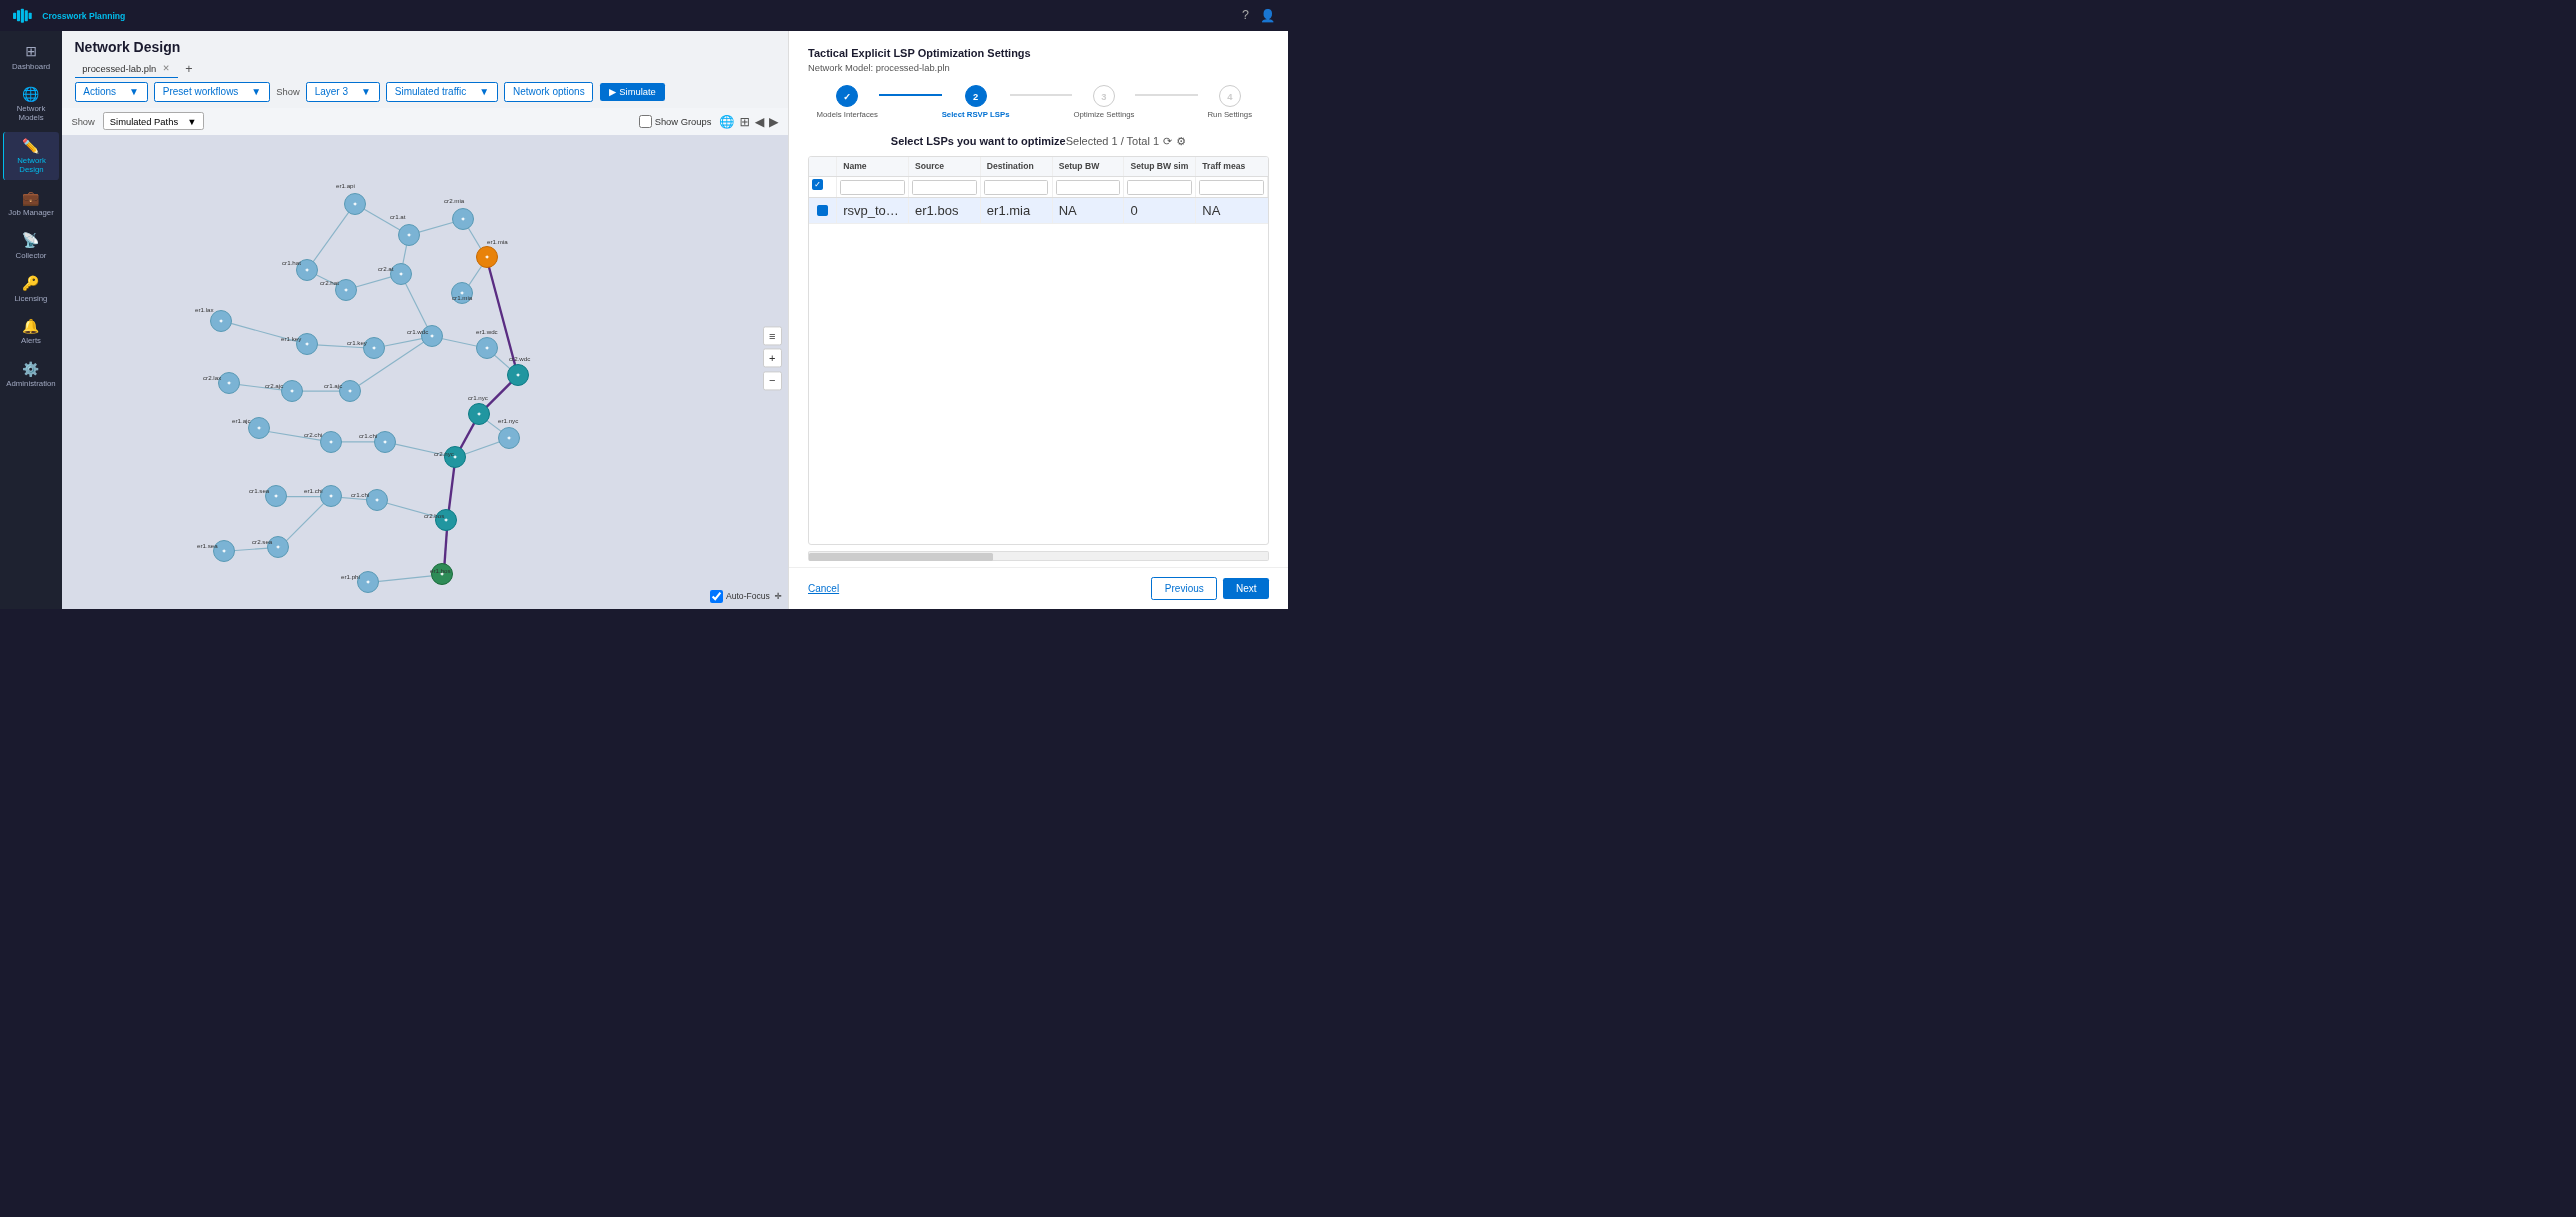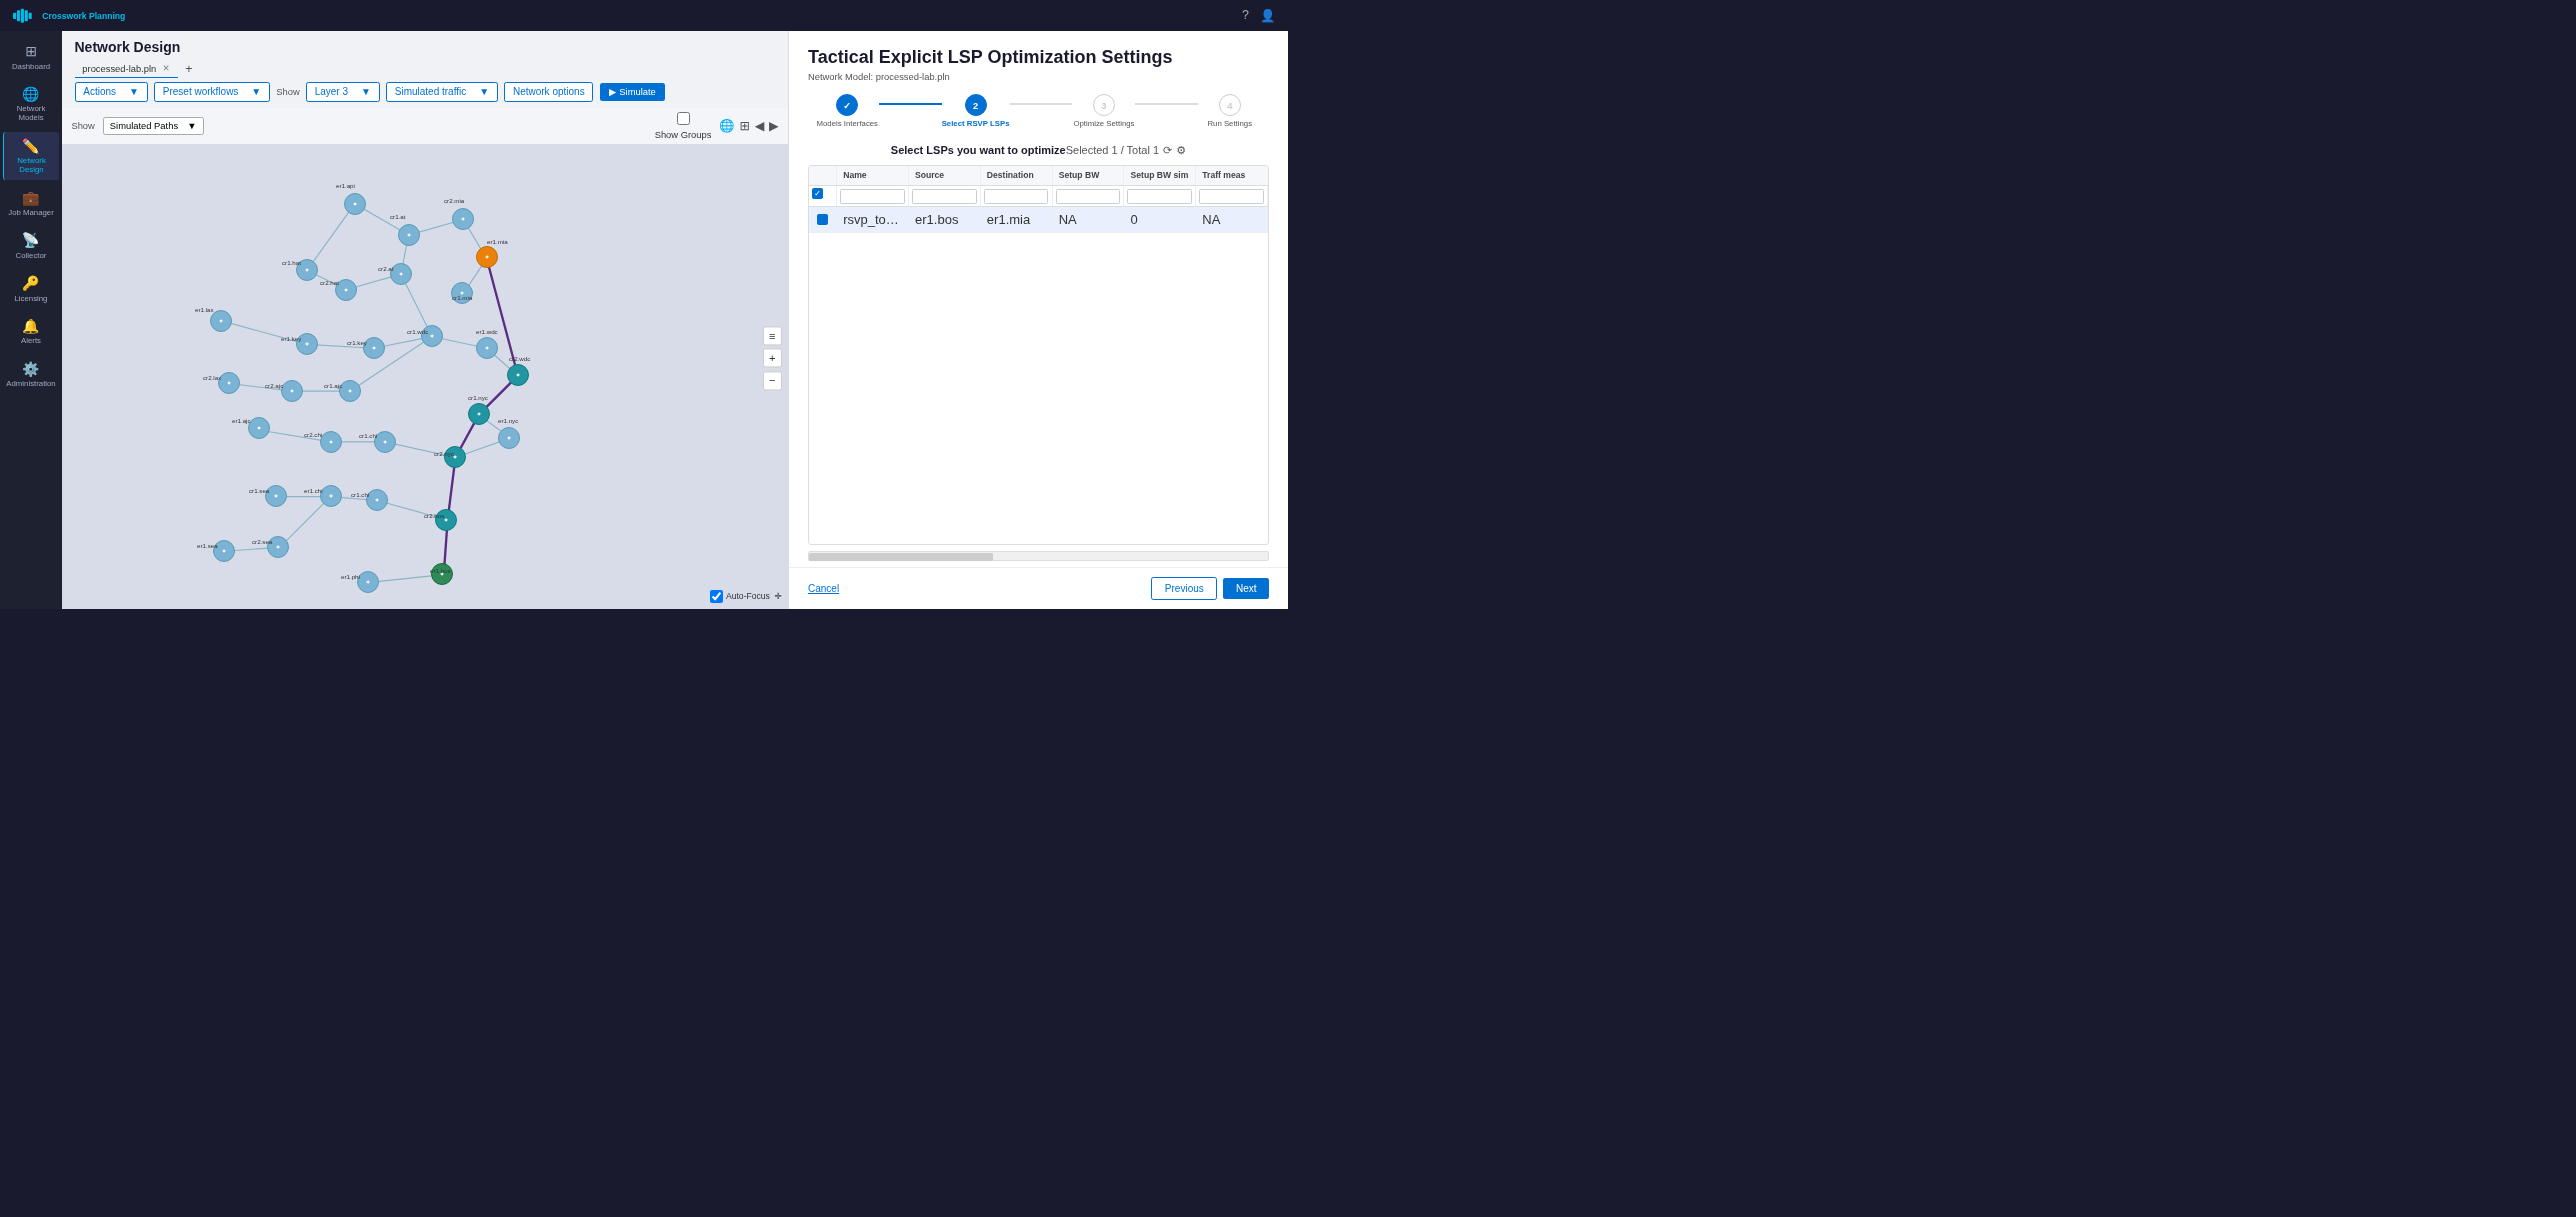--- a/index.html
+++ b/index.html
@@ -168,21 +168,20 @@
       gap: 3.1px;
       min-width: 101px;
     }
     .show-groups-check {
       display: flex;
       align-items: center;
       gap: 3.1px;
       font-size: 9.4px;
       color: #333;
       margin-left: auto;
-      flex-direction: column;
     }
     .map-icons {
       display: flex;
       gap: 4.7px;
       color: #555;
     }
     .map-icons span { cursor: pointer; font-size: 12.5px; }
 
     
     .network-graph {
@@ -239,21 +238,21 @@
       display: flex;
       flex-direction: column;
       flex-shrink: 0;
       border-left: 0.8px solid #ddd;
       overflow: hidden;
     }
     .panel-header {
       padding: 15.6px 19px 0;
     }
     .panel-title {
-      font-size: 18px;
+      font-size: 11px;
       font-weight: 600;
       color: #1a1a2e;
       margin-bottom: 3.1px;
     }
     .panel-subtitle {
       font-size: 9.4px;
       color: #555;
       margin-bottom: 12.5px;
     }
 

